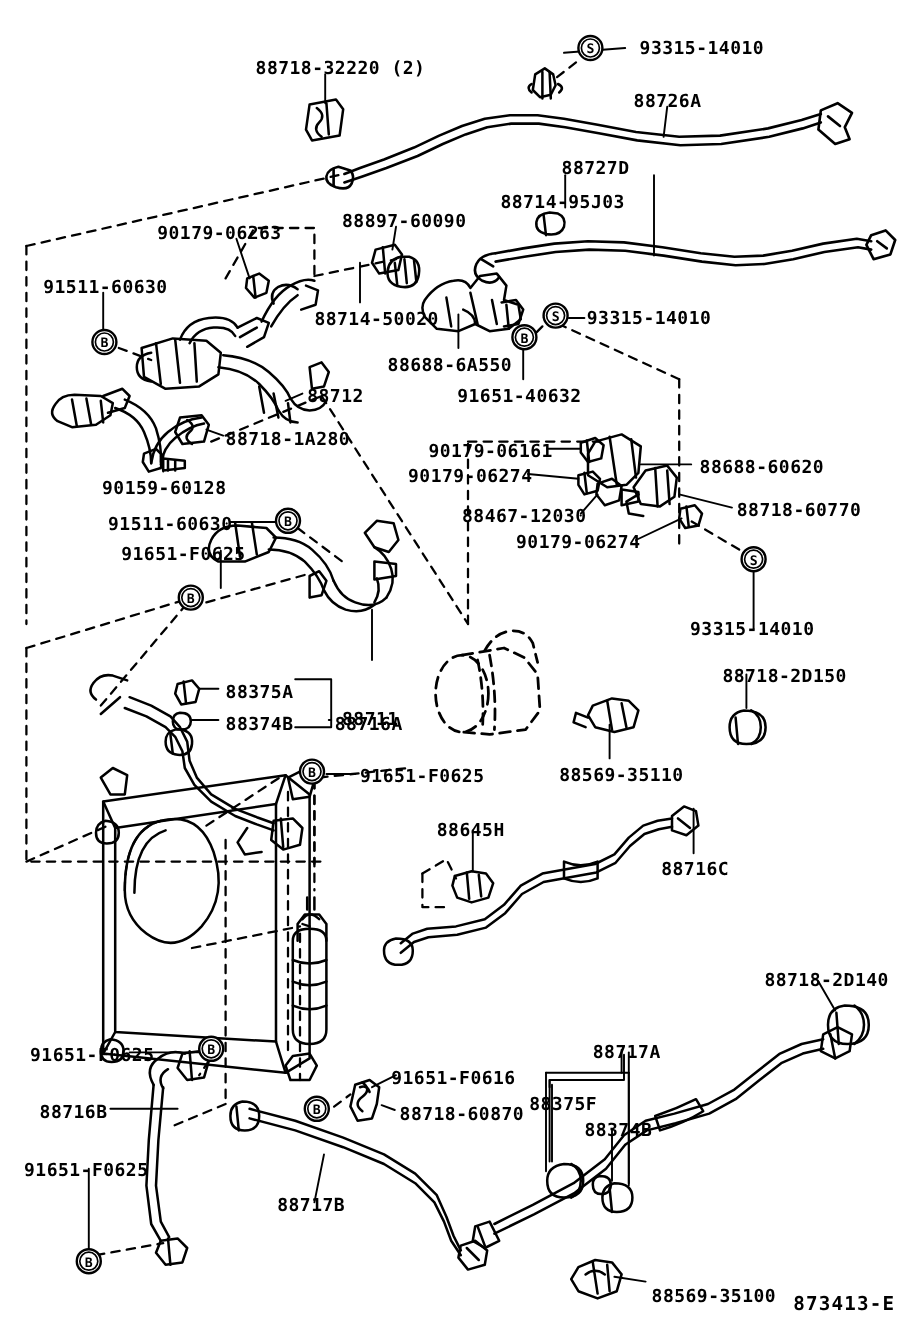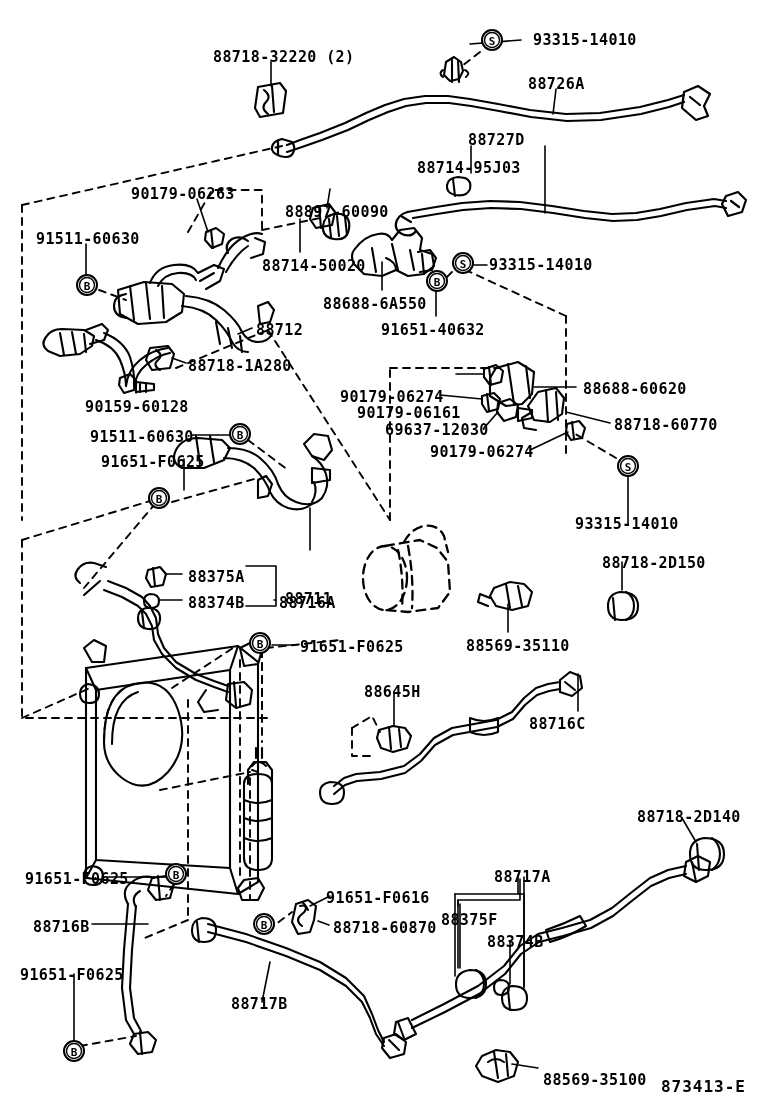--- a/index.html
+++ b/index.html
@@ -497,47 +497,47 @@
     </svg>
   </div>
 
   <div id="labels">
       <div class="lbl" style="left: 213px; top: 50px;">88718-32220 (2)</div>
       <div class="lbl" style="left: 533px; top: 33px;">93315-14010</div>
       <div class="lbl" style="left: 528px; top: 77px;">88726A</div>
       <div class="lbl" style="left: 468px; top: 133px;">88727D</div>
       <div class="lbl" style="left: 417px; top: 161px;">88714-95J03</div>
       <div class="lbl" style="left: 131px; top: 187px;">90179-06263</div>
-      <div class="lbl" style="left: 285px; top: 177px; margin-top: 28px;">88897-60090</div>
+      <div class="lbl" style="left: 285px; top: 177px;">88897-60090</div>
       <div class="lbl" style="left: 36px; top: 232px;">91511-60630</div>
       <div class="lbl" style="left: 262px; top: 259px;">88714-50020</div>
       <div class="lbl" style="left: 489px; top: 258px;">93315-14010</div>
       <div class="lbl" style="left: 323px; top: 297px;">88688-6A550</div>
       <div class="lbl" style="left: 381px; top: 323px;">91651-40632</div>
       <div class="lbl" style="left: 256px; top: 323px;">88712</div>
       <div class="lbl" style="left: 188px; top: 359px;">88718-1A280</div>
-      <div class="lbl" style="left: 357px; top: 369px; margin-top: 37px;">90179-06161</div>
+      <div class="lbl" style="left: 357px; top: 369px;">90179-06161</div>
       <div class="lbl" style="left: 583px; top: 382px;">88688-60620</div>
       <div class="lbl" style="left: 340px; top: 390px;">90179-06274</div>
       <div class="lbl" style="left: 85px; top: 400px;">90159-60128</div>
-      <div class="lbl" style="left: 385px; top: 423px;">69637-12030</div>
+      <div class="lbl" style="left: 385px; top: 423px;">88467-12030</div>
       <div class="lbl" style="left: 614px; top: 418px;">88718-60770</div>
       <div class="lbl" style="left: 90px; top: 430px;">91511-60630</div>
       <div class="lbl" style="left: 430px; top: 445px;">90179-06274</div>
       <div class="lbl" style="left: 101px; top: 455px;">91651-F0625</div>
       <div class="lbl" style="left: 575px; top: 517px;">93315-14010</div>
       <div class="lbl" style="left: 285px; top: 557px; margin-top: 35px;">88711</div>
       <div class="lbl" style="left: 583px; top: 556px; margin-left: 19px;">88718-2D150</div>
       <div class="lbl" style="left: 188px; top: 570px;">88375A</div>
       <div class="lbl" style="left: 188px; top: 596px;">88374B</div>
       <div class="lbl" style="left: 279px; top: 596px;">88716A</div>
       <div class="lbl" style="left: 466px; top: 639px; text-align: right;">88569-35110</div>
       <div class="lbl" style="left: 300px; top: 640px;">91651-F0625</div>
       <div class="lbl" style="left: 364px; top: 685px;">88645H</div>
-      <div class="lbl" style="left: 529px; top: 717px;">88716C</div>
+      <div class="lbl" style="left: 551px; top: 717px;">88716C</div>
       <div class="lbl" style="left: 637px; top: 810px;">88718-2D140</div>
       <div class="lbl" style="left: 494px; top: 870px;">88717A</div>
       <div class="lbl" style="left: 441px; top: 913px;">88375F</div>
       <div class="lbl" style="left: 487px; top: 935px;">88374B</div>
       <div class="lbl" style="left: 25px; top: 872px;">91651-F0625</div>
       <div class="lbl" style="left: 290px; top: 891px; margin-left: 36px;">91651-F0616</div>
       <div class="lbl" style="left: 33px; top: 920px;">88716B</div>
       <div class="lbl" style="left: 333px; top: 921px;">88718-60870</div>
       <div class="lbl" style="left: 20px; top: 968px;">91651-F0625</div>
       <div class="lbl" style="left: 231px; top: 997px;">88717B</div>

